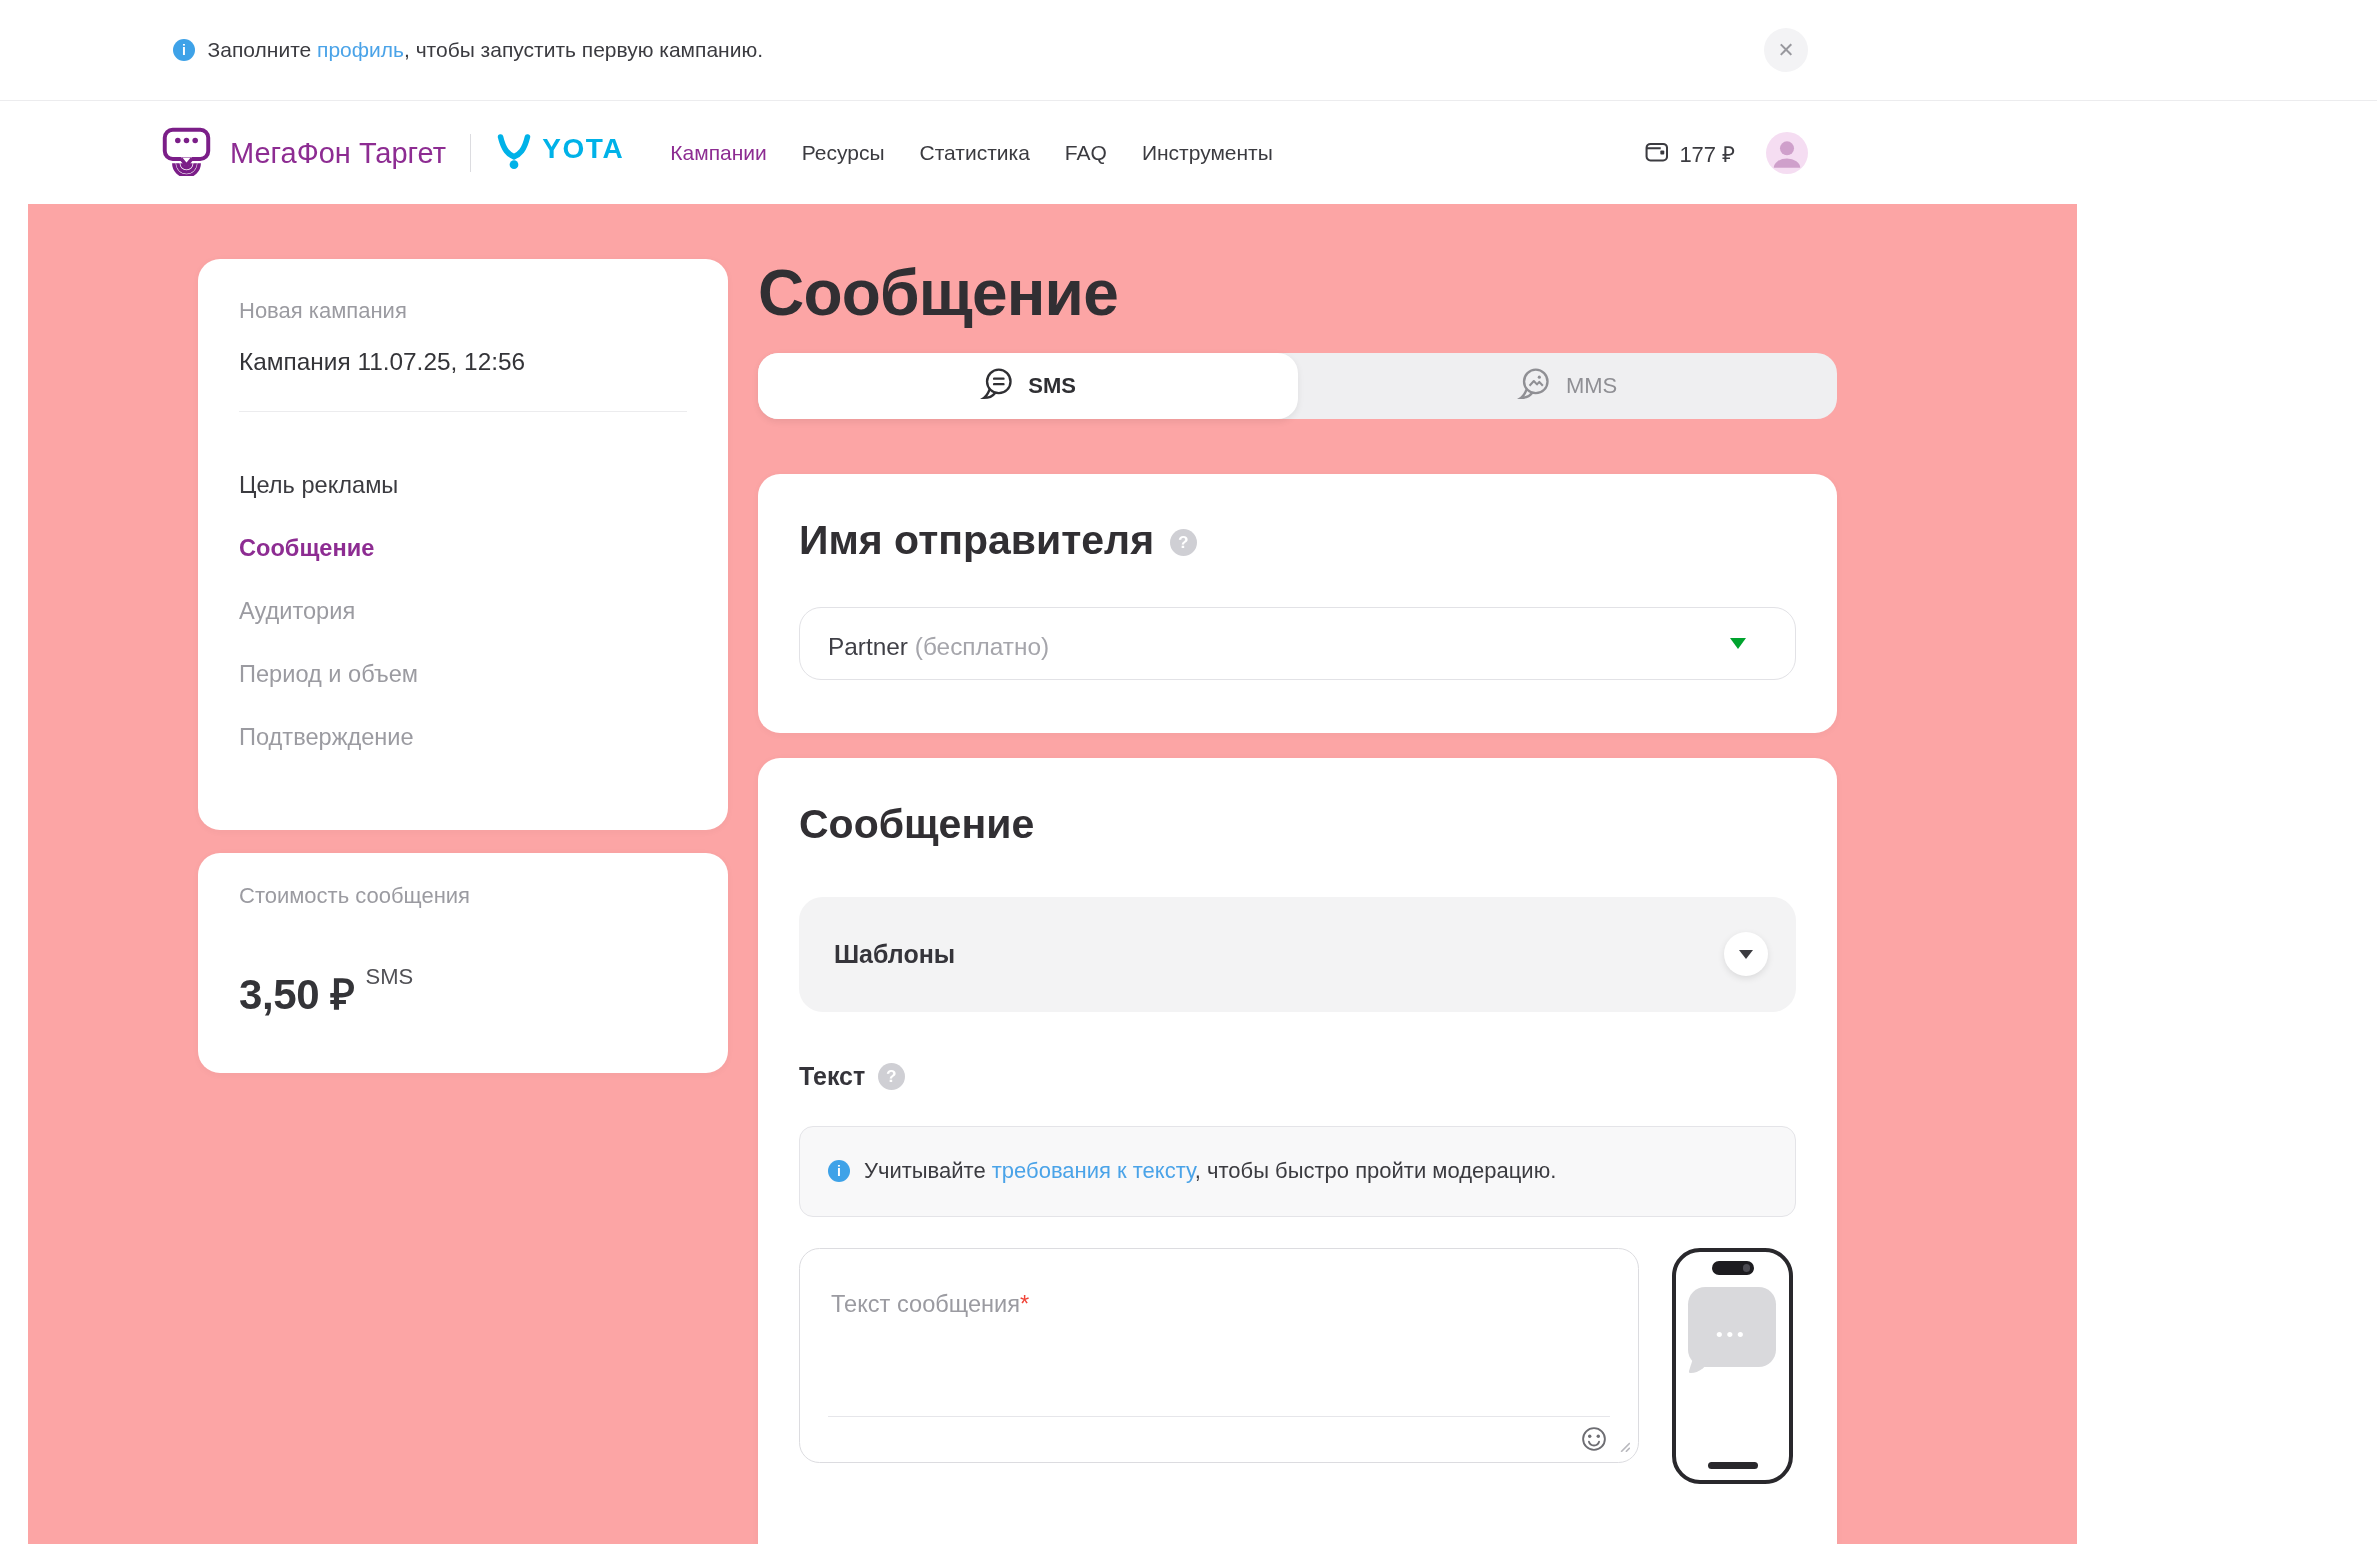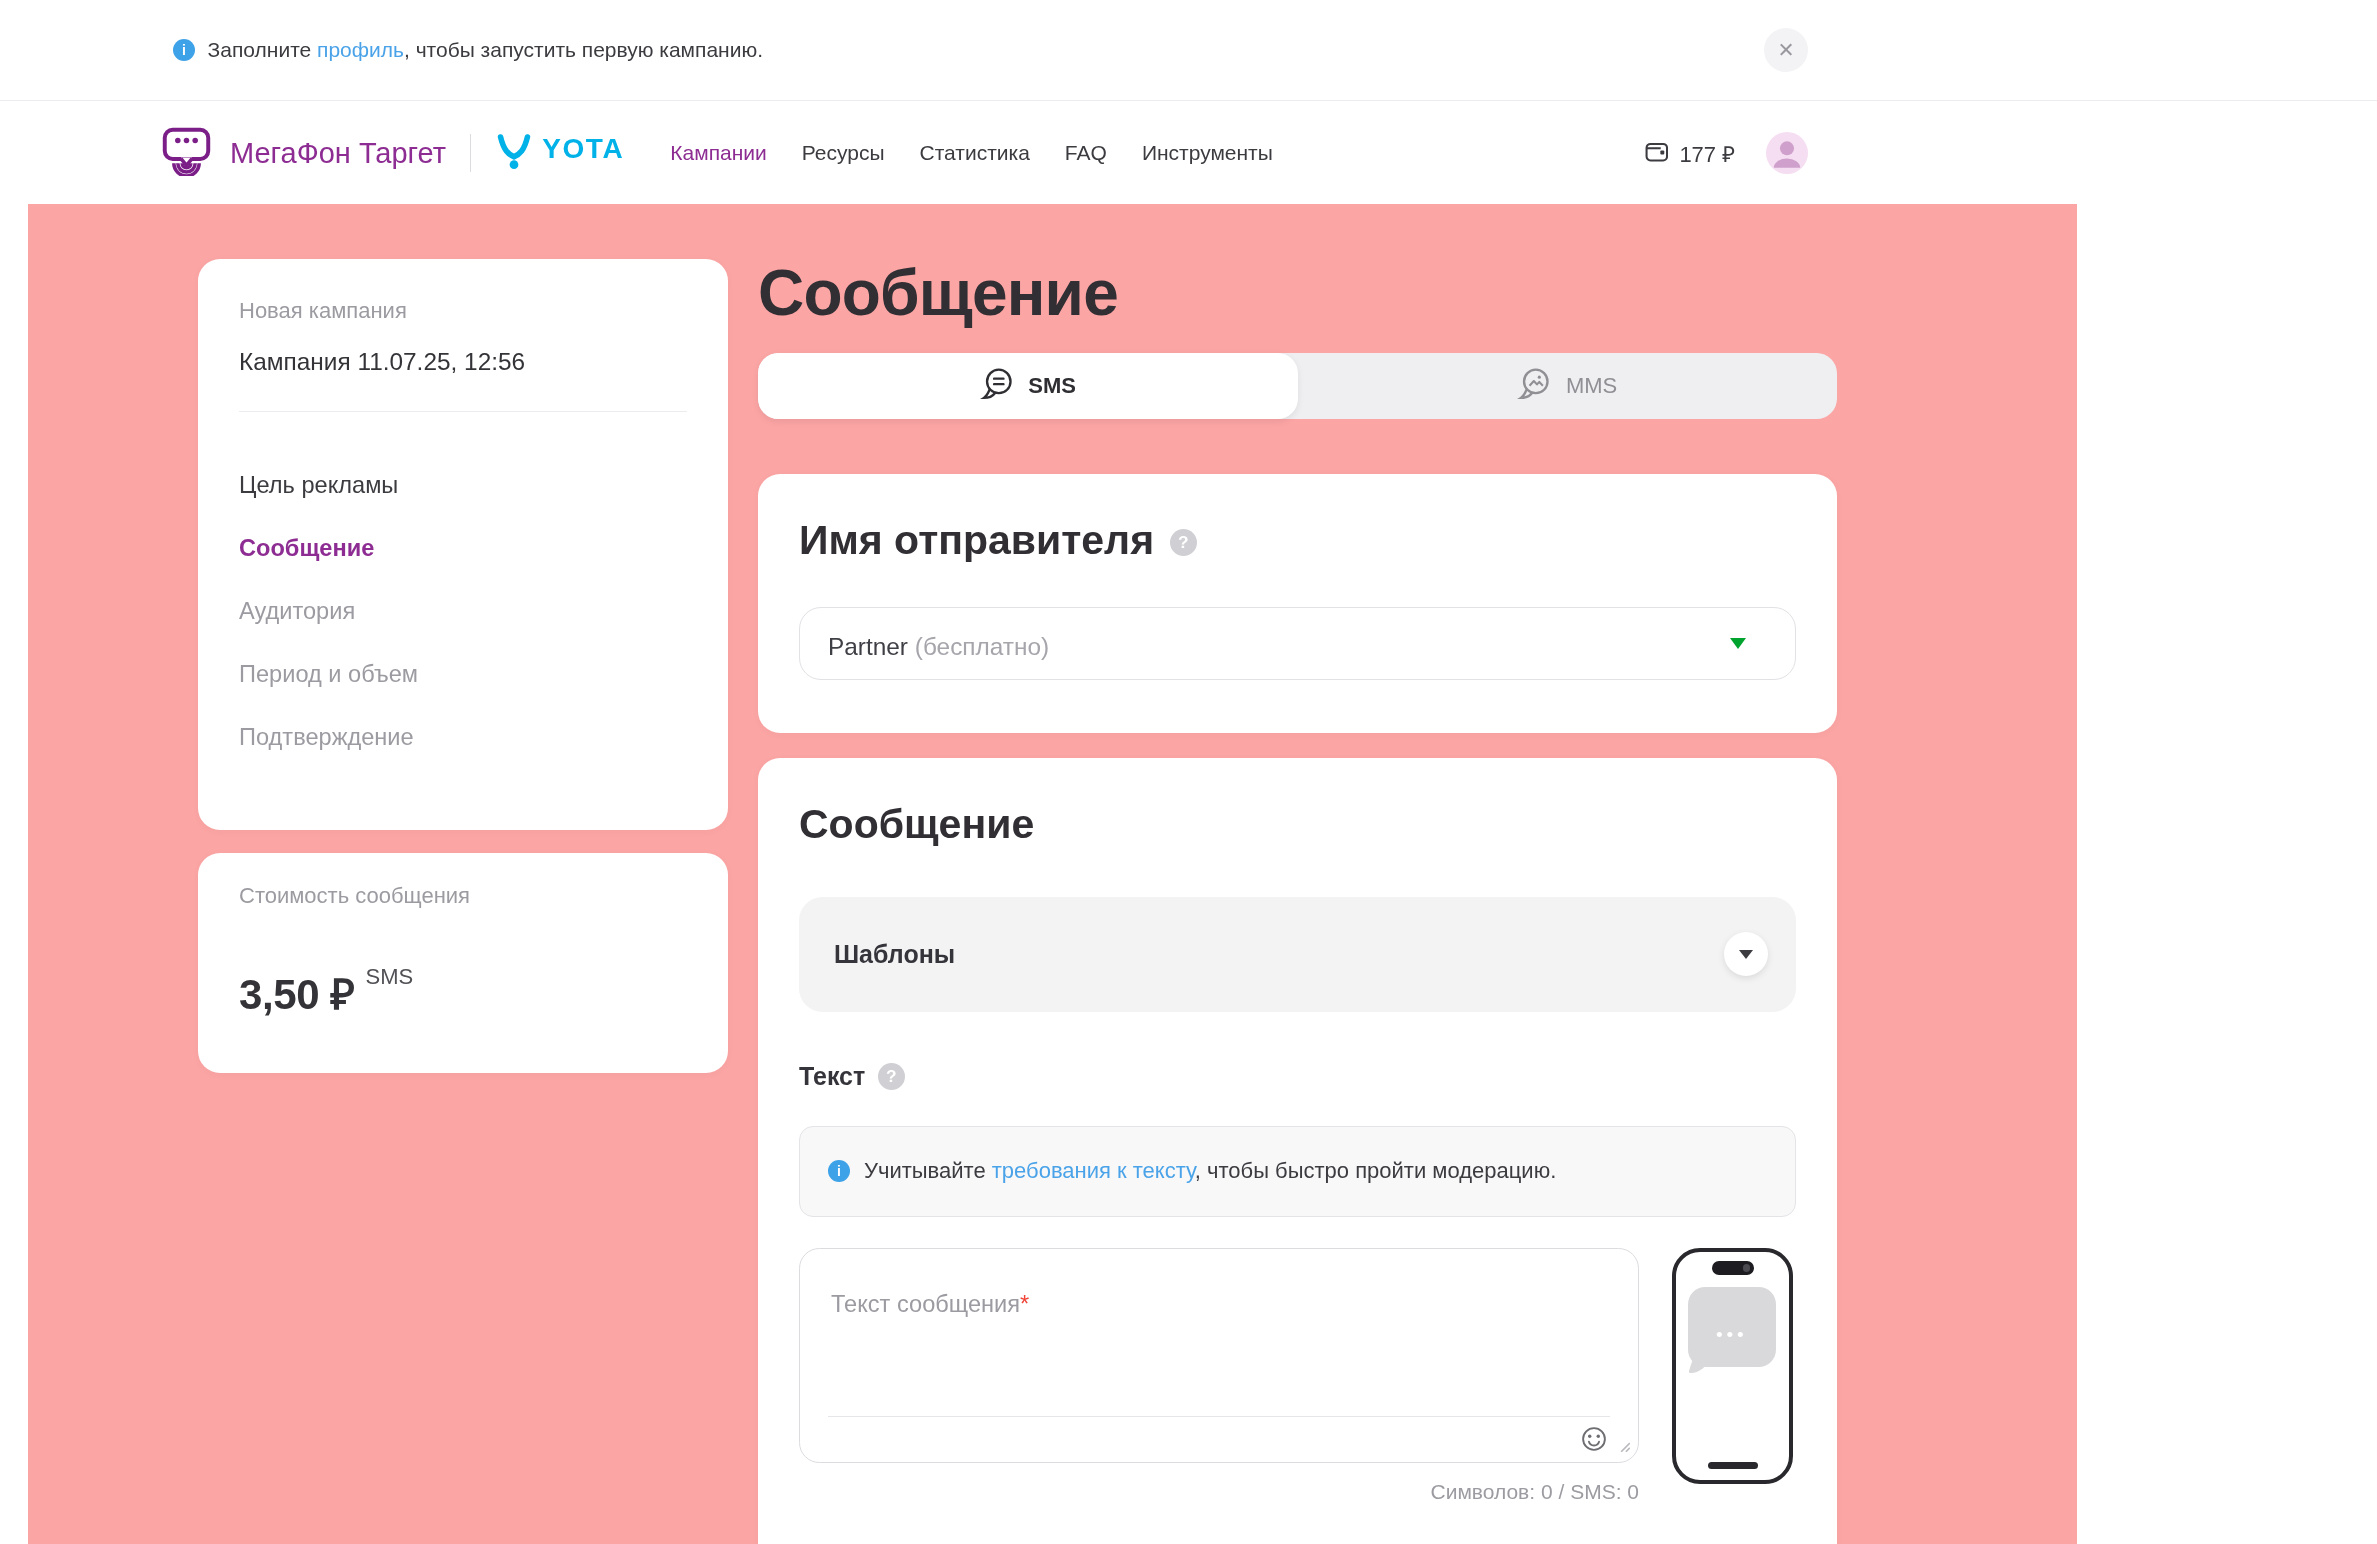--- a/index.html
+++ b/index.html
@@ -296,18 +296,17 @@
             <div class="phone-notch">
                 <span></span>
               </div>
             <div class="phone-bubble">
               <div class="bubble-dots">•••</div>
             </div>
             <div class="phone-home"></div>
           </div>
         </div>
 
-        <div class="counter">Символов: 0 / SMS: 0</div>
       </section>
     </main>
   </div>
 </div>
 
 
 </body></html>

